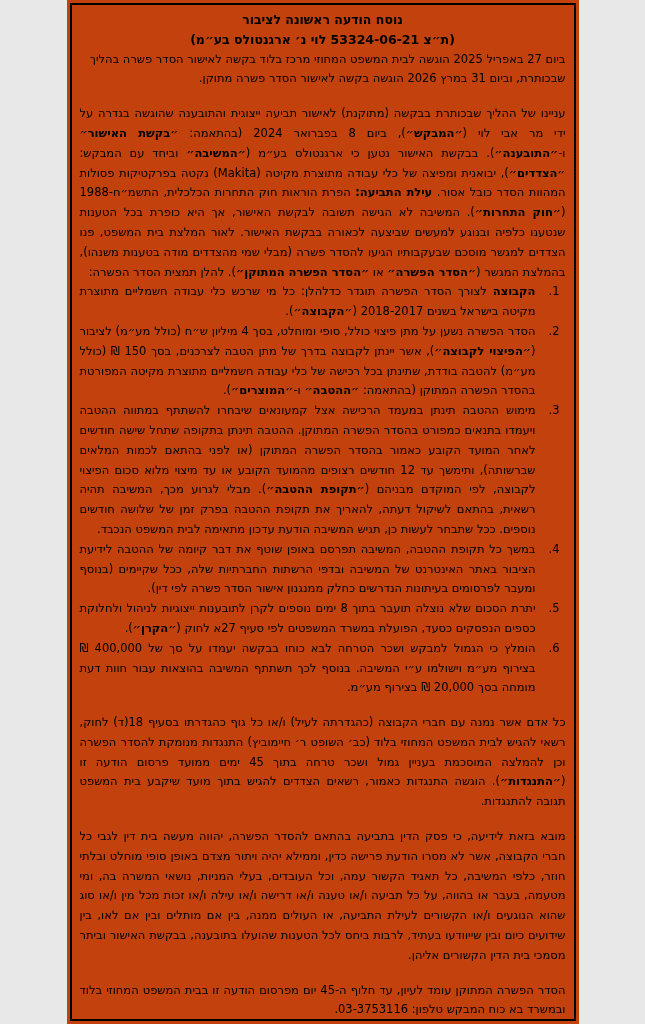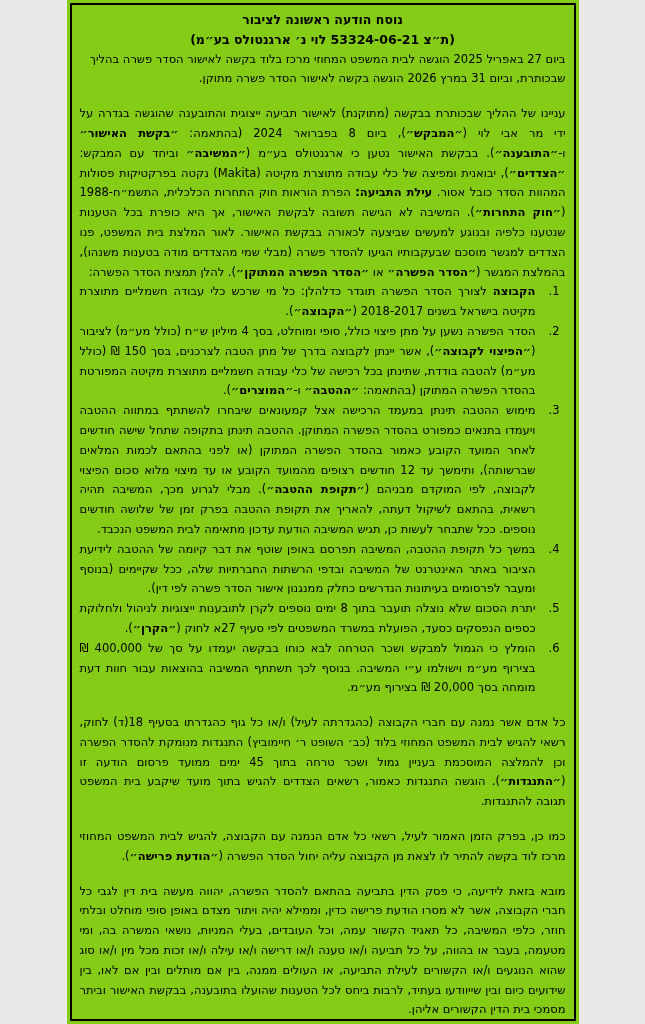--- a/index.html
+++ b/index.html
@@ -1,17 +1,17 @@
 <!DOCTYPE html>
 <html lang="he" dir="rtl"><head>
 <meta charset="utf-8">
 <style>
   html,body{margin:0;padding:0;background:#e8e8e8;}
   .page{
-    width:512px;height:1024px;margin:0 auto;background:#84cc16;
+    width:512px;height:1024px;margin:0 auto;background:#c2410c;
     position:relative;box-sizing:border-box;
     font-family:"DejaVu Sans",sans-serif;color:#000;
   }
   .frame{
     position:absolute;inset:3px;border:2px solid #000;
     box-sizing:border-box;padding:5px 8px 4px 8px;
     direction:rtl;overflow:hidden;
     font-size:11.5px;line-height:19.8px;
   }
   .title-line{text-align:center;font-weight:bold;font-size:12.5px;}
@@ -58,22 +58,22 @@
         </div>
         <div class="item">
           <span class="num">5.</span>
           <span class="txt"><span>יתרת הסכום שלא נוצלה תועבר בתוך 8 ימים נוספים לקרן לתובענות ייצוגיות לניהול ולחלוקת כספים הנפסקים כסעד, הפועלת במשרד המשפטים לפי סעיף 27א לחוק (</span><b>״הקרן״</b><span>).</span></span>
         </div>
         <div class="item">
           <span class="num">6.</span>
           <span class="txt"><span>הומלץ כי הגמול למבקש ושכר הטרחה לבא כוחו בבקשה יעמדו על סך של 400,000 ₪ בצירוף מע״מ וישולמו ע״י המשיבה. בנוסף לכך תשתתף המשיבה בהוצאות עבור חוות דעת מומחה בסך 20,000 ₪ בצירוף מע״מ.</span></span>
         </div>
         <div class="blk-p"><span>כל אדם אשר נמנה עם חברי הקבוצה (כהגדרתה לעיל) ו/או כל גוף כהגדרתו בסעיף 18(ד) לחוק, רשאי להגיש לבית המשפט המחוזי בלוד (כב׳ השופט ר׳ חיימוביץ) התנגדות מנומקת להסדר הפשרה וכן להמלצה המוסכמת בעניין גמול ושכר טרחה בתוך 45 ימים ממועד פרסום הודעה זו (</span><b>״התנגדות״</b><span>). הוגשה התנגדות כאמור, רשאים הצדדים להגיש בתוך מועד שיקבע בית המשפט תגובה להתנגדות.</span></div>
-        <div class="blk-p"><span>כמו כן, בפרק הזמן האמור לעיל, רשאי כל אדם הנמנה עם הקבוצה, להגיש לבית המשפט המחוזי מרכז לוד בקשה להתיר לו לצאת מן הקבוצה עליה יחול הסדר הפשרה (</span><b>״הודעת פרישה״</b><span>).</span></div>
         <div class="blk-p"><span>מובא בזאת לידיעה, כי פסק הדין בתביעה בהתאם להסדר הפשרה, יהווה מעשה בית דין לגבי כל חברי הקבוצה, אשר לא מסרו הודעת פרישה כדין, וממילא יהיה ויתור מצדם באופן סופי מוחלט ובלתי חוזר, כלפי המשיבה, כל תאגיד הקשור עמה, וכל העובדים, בעלי המניות, נושאי המשרה בה, ומי מטעמה, בעבר או בהווה, על כל תביעה ו/או טענה ו/או דרישה ו/או עילה ו/או זכות מכל מין ו/או סוג שהוא הנוגעים ו/או הקשורים לעילת התביעה, או העולים ממנה, בין אם מותלים ובין אם לאו, בין שידועים כיום ובין שייוודעו בעתיד, לרבות ביחס לכל הטענות שהועלו בתובענה, בבקשת האישור וביתר מסמכי בית הדין הקשורים אליהן.</span></div>
+        <div class="blk-p"><span>הסדר הפשרה המתוקן עומד לעיון, עד חלוף ה-45 יום מפרסום הודעה זו בבית המשפט המחוזי בלוד ובמשרד בא כוח המבקש טלפון: 03-3753116.</span></div>
       </div>
 
     <div class="approval">נוסח הודעה זו אושר על ידי בית המשפט והיא מתפרסמת בהתאם להחלטתו.</div>
 
     <div class="sig-row">
       <div class="sig-applicant">
         <div>ליאור להב, עו״ד</div>
         <div class="sig-role">ב״כ המבקש</div>
       </div>
       <div class="sig-respondent">

